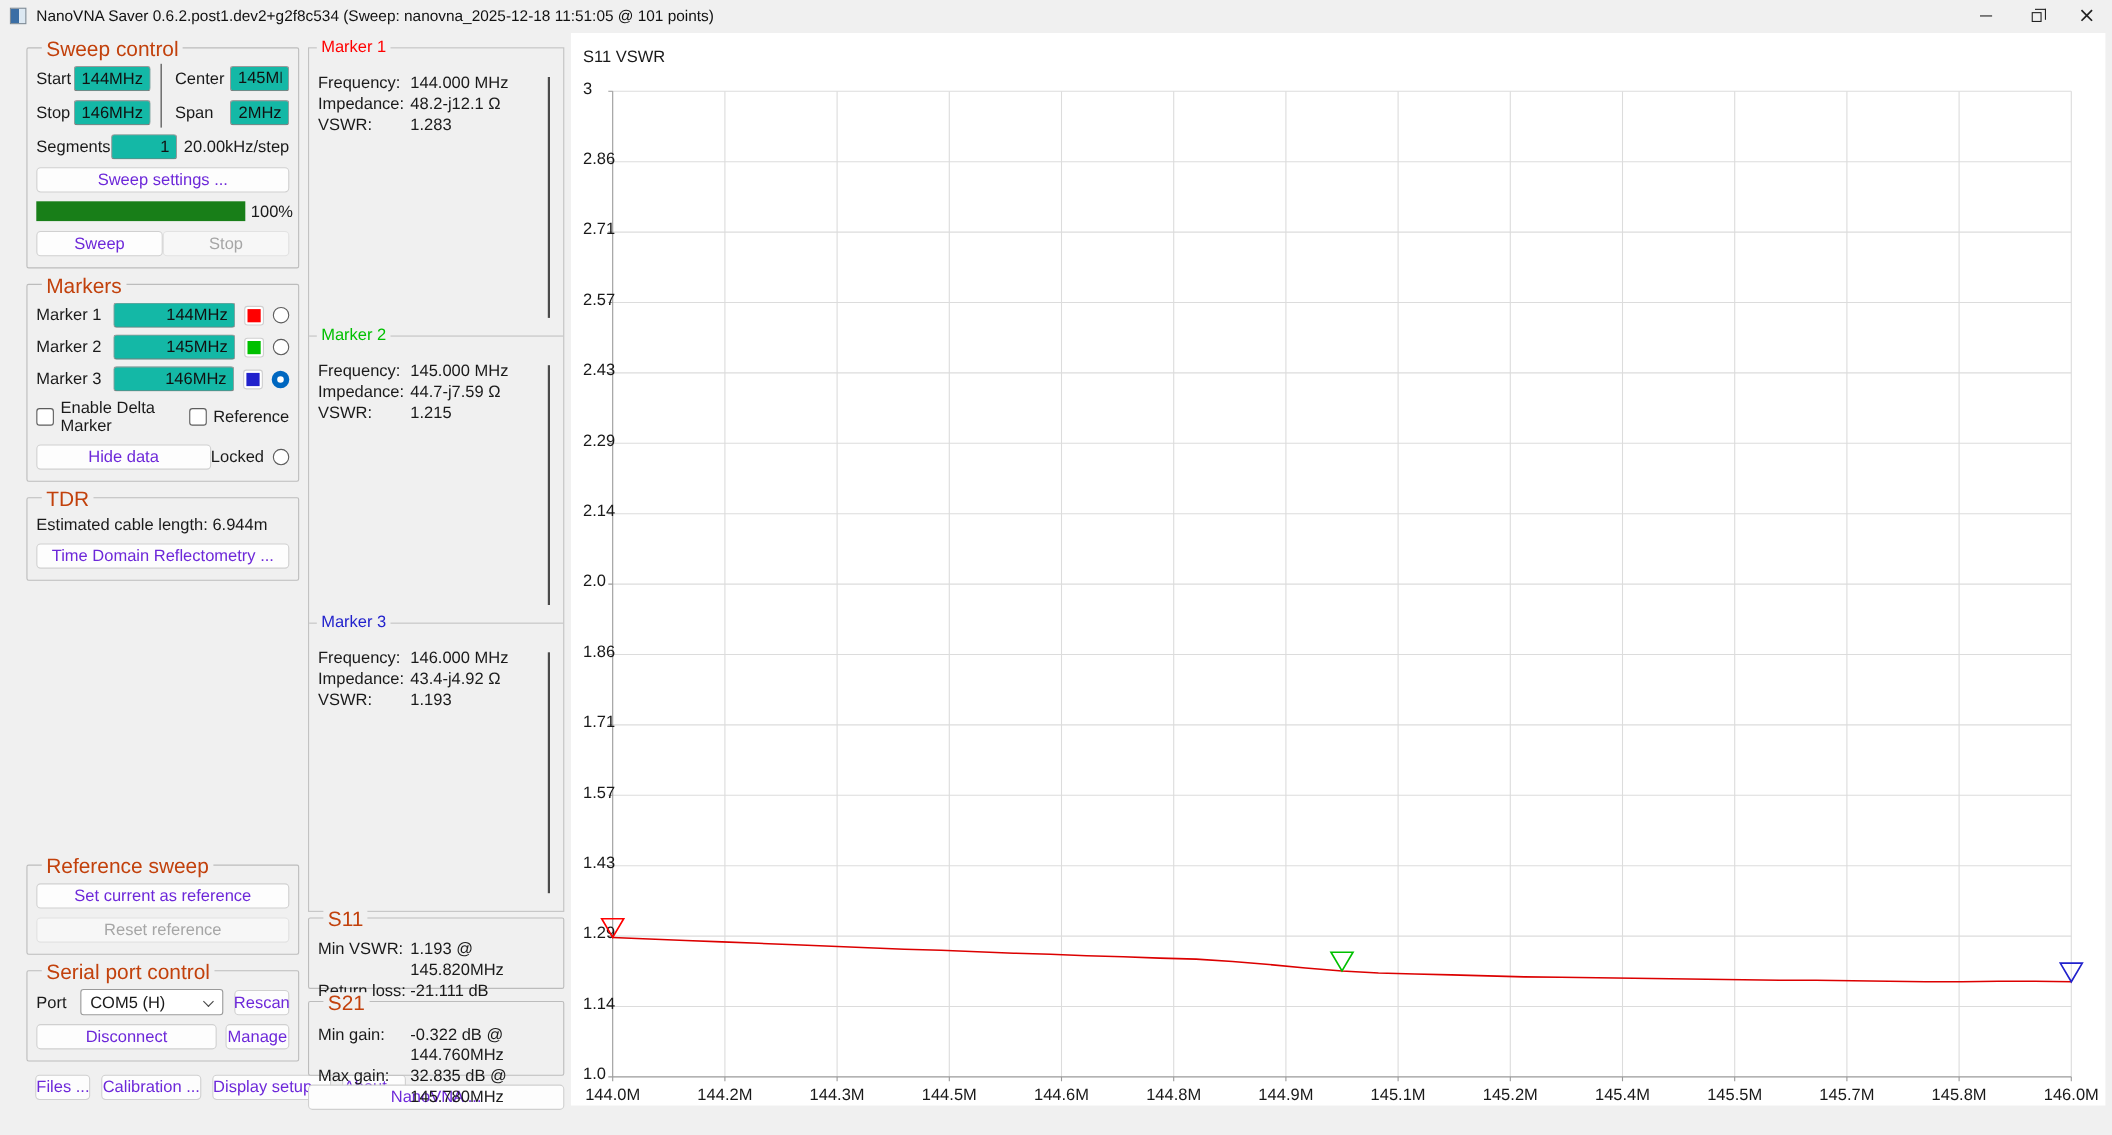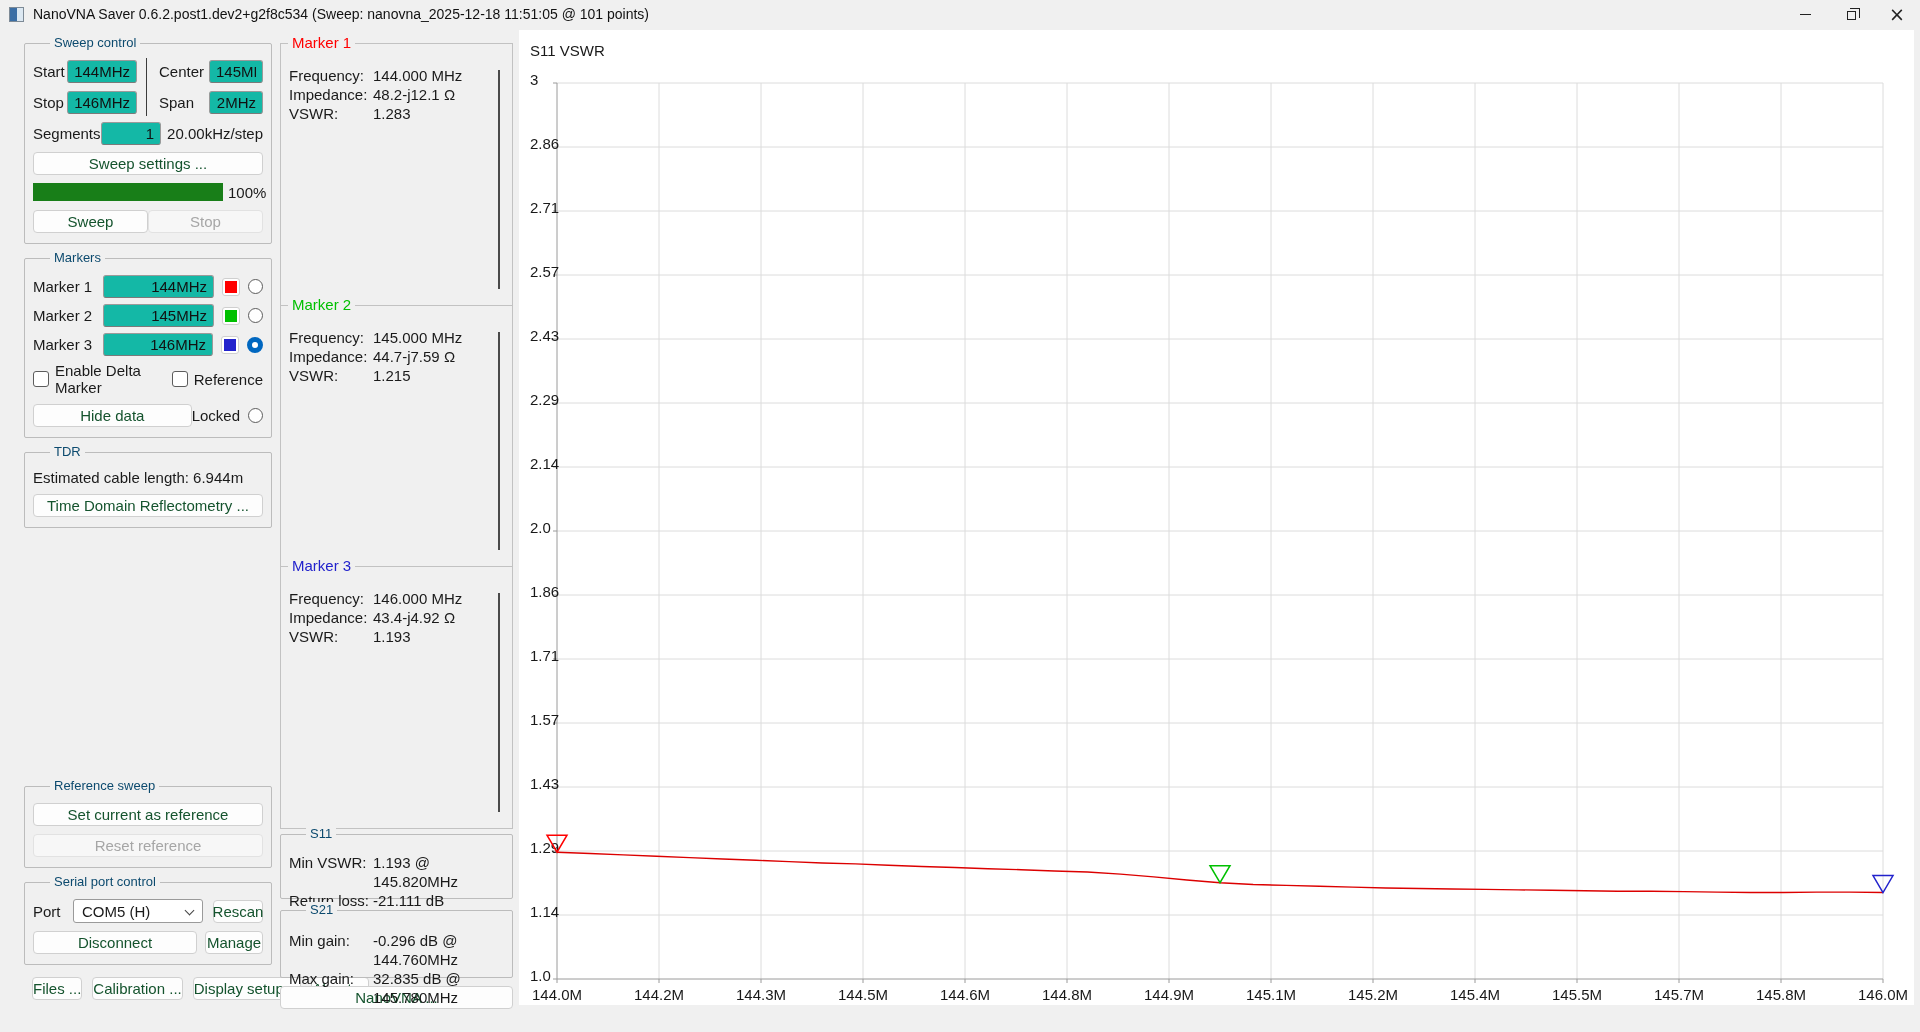--- a/index.html
+++ b/index.html
@@ -16,27 +16,27 @@
   .titlebar-text { font-size:14px; color:#111; white-space:nowrap; }
   .win-controls { position:absolute; right:0; top:0; height:28px; display:flex; }
   .win-btn { width:46px; height:28px; display:flex; align-items:center; justify-content:center; }
   .glyph-min { width:11px; height:1px; background:#222; }
   .glyph-restore { width:9px; height:9px; border:1px solid #222; position:relative; background:#f0f0f0; margin-top:2px; }
   .glyph-restore::before { content:""; position:absolute; left:2px; top:-4px; width:9px; height:9px; border:1px solid #222; border-left:none; border-bottom:none; }
   .glyph-close { font-size:19px; line-height:19px; color:#222; font-family:"DejaVu Sans",sans-serif; }
 
   
   .groupbox { position:relative; border:1px solid #bcbcbc; border-radius:2px; padding:16px 8px 10px 8px; background:#f0f0f0; }
-  .gb-title { position:absolute; top:-9px; left:25px; background:#f0f0f0; padding:0 4px; font-size:13px; color:#0c4a6e; white-space:nowrap; }
+  .gb-title { position:absolute; top:-9px; left:13px; background:#f0f0f0; padding:0 4px; font-size:19px; color:#c2410c; white-space:nowrap; }
 
   
   .field { height:23px; background:#14b8a6; border:1px solid #9a9a9a; border-bottom-color:#7a7a7a; border-radius:3px;
            font-family:"Liberation Sans","DejaVu Sans",sans-serif; font-size:15px; color:#111; padding:0 6px; width:100%; }
   .field.right { text-align:right; }
-  .btn { height:23px; background:#fdfdfd; border:1px solid #d0d0d0; border-radius:4px; font-size:15px; color:#14532d;
+  .btn { height:23px; background:#fdfdfd; border:1px solid #d0d0d0; border-radius:4px; font-size:15px; color:#6d28d9;
          display:flex; align-items:center; justify-content:center; white-space:nowrap; cursor:default; }
   .btn.disabled { color:#a6a6a6; background:#f7f7f7; border-color:#e2e2e2; }
   .row { display:flex; align-items:center; }
   .checkbox { width:16px; height:16px; border:1px solid #5c5c5c; border-radius:3px; background:#fff; flex:none; }
   .radio { width:15px; height:15px; border:1px solid #5c5c5c; border-radius:50%; background:#fff; flex:none; }
   .radio.checked { width:16px; height:16px; border:5px solid #0067c0; }
   .colorbox { width:18px; height:18px; border:1px solid #cfcfcf; border-radius:3px; background:#fff; padding:2px; flex:none; }
   .colorbox > div { width:100%; height:100%; }
   .select { height:24px; background:#fff; border:1px solid #9a9a9a; border-radius:3px; display:flex; align-items:center; padding:0 8px; position:relative; }
   .select .chev { position:absolute; right:9px; top:7px; width:7px; height:7px; border-left:1.4px solid #444; border-bottom:1.4px solid #444; transform:rotate(-45deg); }
@@ -253,21 +253,21 @@
       <span>1.193 @ 145.820MHz</span>
       <span>Return loss:</span>
       <span>-21.111 dB</span>
     </div>
   </div>
 
   <div class="groupbox sbox" style="margin-top:11px; height:68px; padding-top:20px;">
     <div class="gb-title">S21</div>
     <div class="detail-grid">
       <span>Min gain:</span>
-      <span>-0.296 dB @ 144.760MHz</span>
+      <span>-0.322 dB @ 144.760MHz</span>
       <span>Max gain:</span>
       <span>32.835 dB @ 145.780MHz</span>
     </div>
   </div>
 
   <div class="btn" style="margin-top:8px;">NanoVNA ...</div>
 </div>
 
 <div class="chart-panel">
   <svg id="chart-svg" width="1395" height="975">

